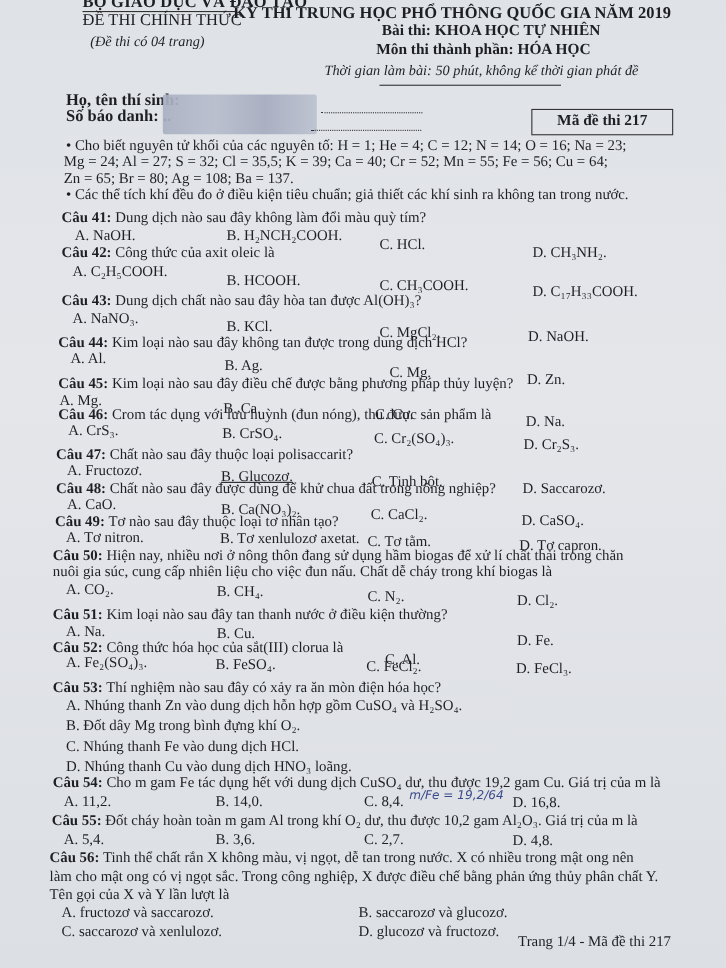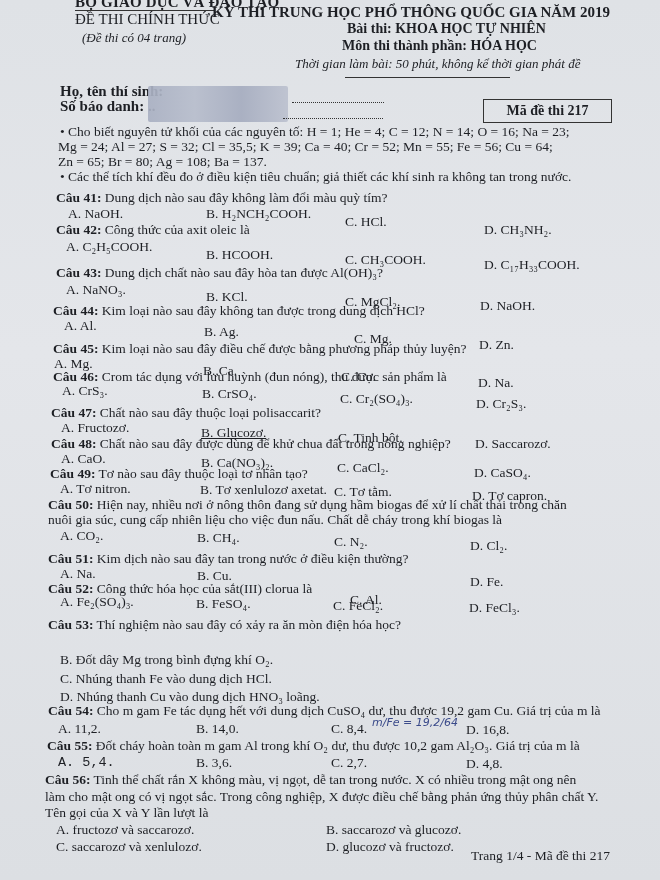--- a/index.html
+++ b/index.html
@@ -116,46 +116,47 @@
   <div class="t" style="left:334px;top:484px;">C. Tơ tằm.</div>
   <div class="t" style="left:472px;top:488px;">D. Tơ capron.</div>
 
   <div class="t" style="left:48px;top:497px;"><span class="b">Câu 50:</span> <span>Hiện nay, nhiều nơi ở nông thôn đang sử dụng hầm biogas để xử lí chất thải trong chăn</span></div>
   <div class="t" style="left:48px;top:512px;">nuôi gia súc, cung cấp nhiên liệu cho việc đun nấu. Chất dễ cháy trong khí biogas là</div>
   <div class="t" style="left:60px;top:528px;">A. CO₂.</div>
   <div class="t" style="left:197px;top:530px;">B. CH₄.</div>
   <div class="t" style="left:334px;top:534px;">C. N₂.</div>
   <div class="t" style="left:470px;top:538px;">D. Cl₂.</div>
 
-  <div class="t" style="left:48px;top:551px;"><span class="b">Câu 51:</span> <span>Kim dịch nào sau đây tan trong nước ở điều kiện thường?</span></div>
+  <div class="t" style="left:48px;top:551px;"><span class="b">Câu 51:</span> <span>Kim loại nào sau đây tan thanh nước ở điều kiện thường?</span></div>
   <div class="t" style="left:60px;top:566px;">A. Na.</div>
   <div class="t" style="left:197px;top:568px;">B. Cu.</div>
   <div class="t" style="left:334px;top:592px;margin-left:16px;">C. Al.</div>
   <div class="t" style="left:470px;top:574px;">D. Fe.</div>
 
   <div class="t" style="left:48px;top:581px;"><span class="b">Câu 52:</span> <span>Công thức hóa học của sắt(III) clorua là</span></div>
   <div class="t" style="left:60px;top:594px;">A. Fe₂(SO₄)₃.</div>
   <div class="t" style="left:196px;top:596px;">B. FeSO₄.</div>
   <div class="t" style="left:333px;top:598px;">C. FeCl₂.</div>
   <div class="t" style="left:469px;top:600px;">D. FeCl₃.</div>
 
   <div class="t" style="left:48px;top:617px;"><span class="b">Câu 53:</span> <span>Thí nghiệm nào sau đây có xảy ra ăn mòn điện hóa học?</span></div>
+  <div class="t" style="left:60px;top:633px;">A. Nhúng thanh Zn vào dung dịch hỗn hợp gồm CuSO₄ và H₂SO₄.</div>
   <div class="t" style="left:60px;top:652px;">B. Đốt dây Mg trong bình đựng khí O₂.</div>
   <div class="t" style="left:60px;top:671px;">C. Nhúng thanh Fe vào dung dịch HCl.</div>
   <div class="t" style="left:60px;top:689px;">D. Nhúng thanh Cu vào dung dịch HNO₃ loãng.</div>
 
   <div class="t" style="left:48px;top:703px;"><span class="b">Câu 54:</span> <span>Cho m gam Fe tác dụng hết với dung dịch CuSO₄ dư, thu được 19,2 gam Cu. Giá trị của m là</span></div>
   <div class="t" style="left:58px;top:721px;">A. 11,2.</div>
   <div class="t" style="left:196px;top:721px;">B. 14,0.</div>
   <div class="t" style="left:331px;top:721px;">C. 8,4.</div>
   <div class="t" style="left:372px;top:716px;font-family:'DejaVu Sans',sans-serif;font-size:11px;color:#3a4a8a;font-style:italic;">m/Fe = 19,2/64</div>
   <div class="t" style="left:466px;top:722px;">D. 16,8.</div>
 
   <div class="t" style="left:47px;top:738px;"><span class="b">Câu 55:</span> <span>Đốt cháy hoàn toàn m gam Al trong khí O₂ dư, thu được 10,2 gam Al₂O₃. Giá trị của m là</span></div>
-  <div class="t" style="left:58px;top:755px;font-family:Liberation Mono, monospace;">A. 5,4.</div>
+  <div class="t" style="left:58px;top:755px;">A. 5,4.</div>
   <div class="t" style="left:196px;top:755px;">B. 3,6.</div>
   <div class="t" style="left:331px;top:755px;">C. 2,7.</div>
   <div class="t" style="left:466px;top:756px;">D. 4,8.</div>
 
   <div class="t" style="left:45px;top:772px;"><span class="b">Câu 56:</span> <span>Tinh thể chất rắn X không màu, vị ngọt, dễ tan trong nước. X có nhiều trong mật ong nên</span></div>
   <div class="t" style="left:45px;top:789px;">làm cho mật ong có vị ngọt sắc. Trong công nghiệp, X được điều chế bằng phản ứng thủy phân chất Y.</div>
   <div class="t" style="left:45px;top:805px;">Tên gọi của X và Y lần lượt là</div>
   <div class="t" style="left:56px;top:822px;">A. fructozơ và saccarozơ.</div>
   <div class="t" style="left:326px;top:822px;">B. saccarozơ và glucozơ.</div>
   <div class="t" style="left:56px;top:839px;">C. saccarozơ và xenlulozơ.</div>

